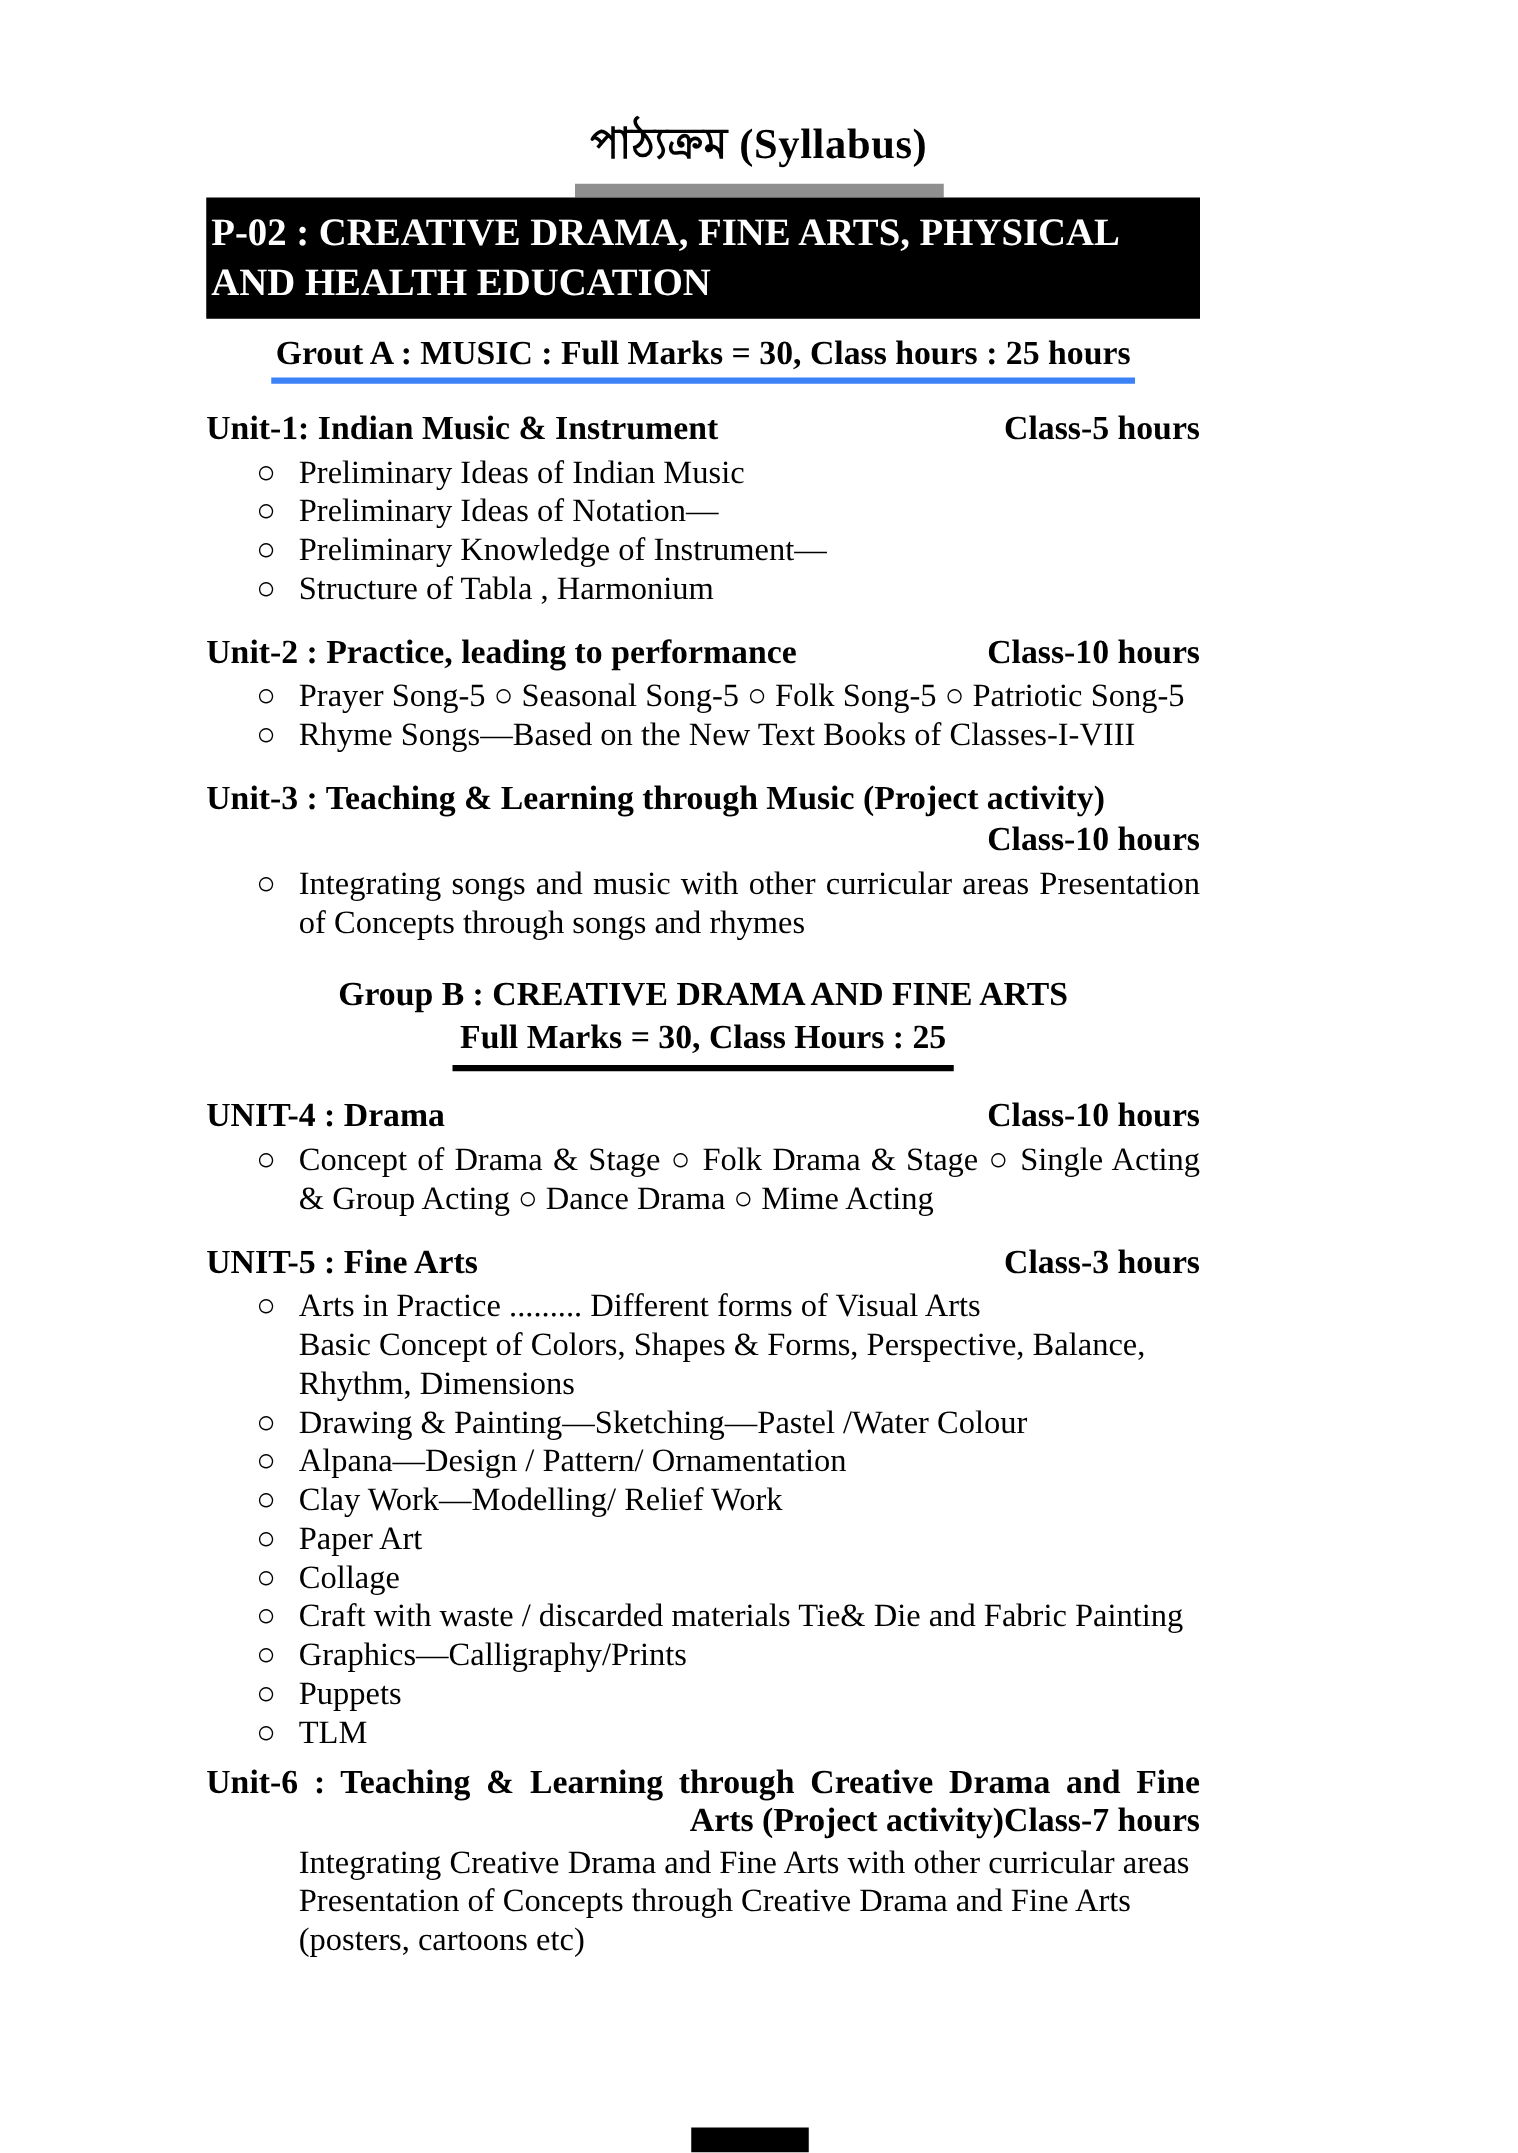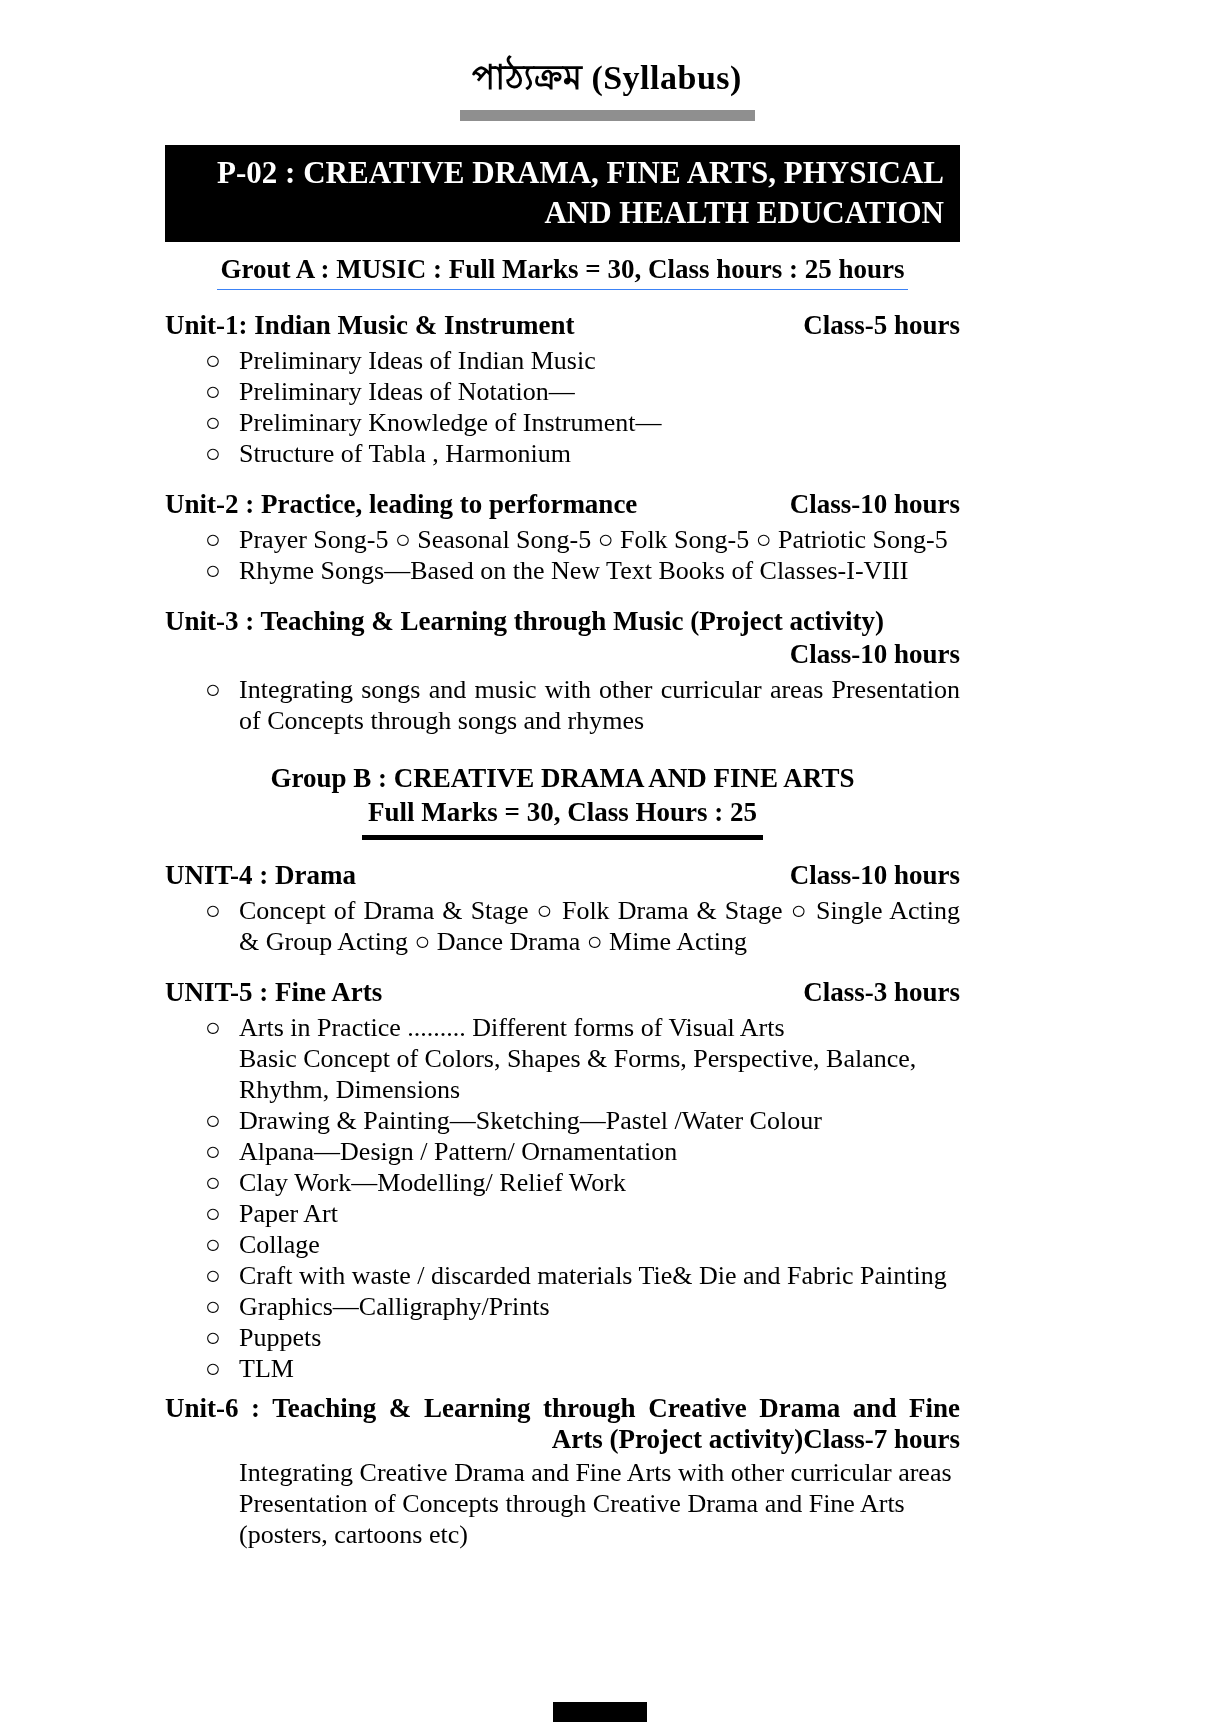--- a/index.html
+++ b/index.html
@@ -13,48 +13,47 @@
     overflow: hidden;
   }
   .content {
     margin-left: 165px;
     width: 795px;
   }
   .page-title {
     text-align: center;
     font-size: 34px;
     font-weight: bold;
-    padding-top: 51px;
+    padding-top: 88px;
     letter-spacing: 0.5px;
   }
   .title-underline {
     width: 295px;
     height: 11px;
     background: #8f8f8f;
     margin: 2px auto 0 auto;
   }
   .banner {
-    margin-top: 24px;
     background: #000000;
     color: #ffffff;
-    text-align: right;
+    text-align: left;
     font-weight: bold;
     font-size: 31px;
     line-height: 1.28;
-    padding: 8px 16px 10px 4px;
+    padding: 8px 4px 10px 4px;
   }
   .group-heading {
     text-align: center;
     margin-top: 12px;
     font-size: 27px;
     font-weight: bold;
   }
   .group-heading .underlined {
     display: inline-block;
-    border-bottom: 1px solid #3b82f6;
+    border-bottom: 5px solid #3b82f6;
     padding: 0 4px 4px 4px;
   }
   .unit-head {
     display: flex;
     justify-content: space-between;
     align-items: flex-end;
     font-weight: bold;
     font-size: 27px;
     margin-top: 20px;
   }

